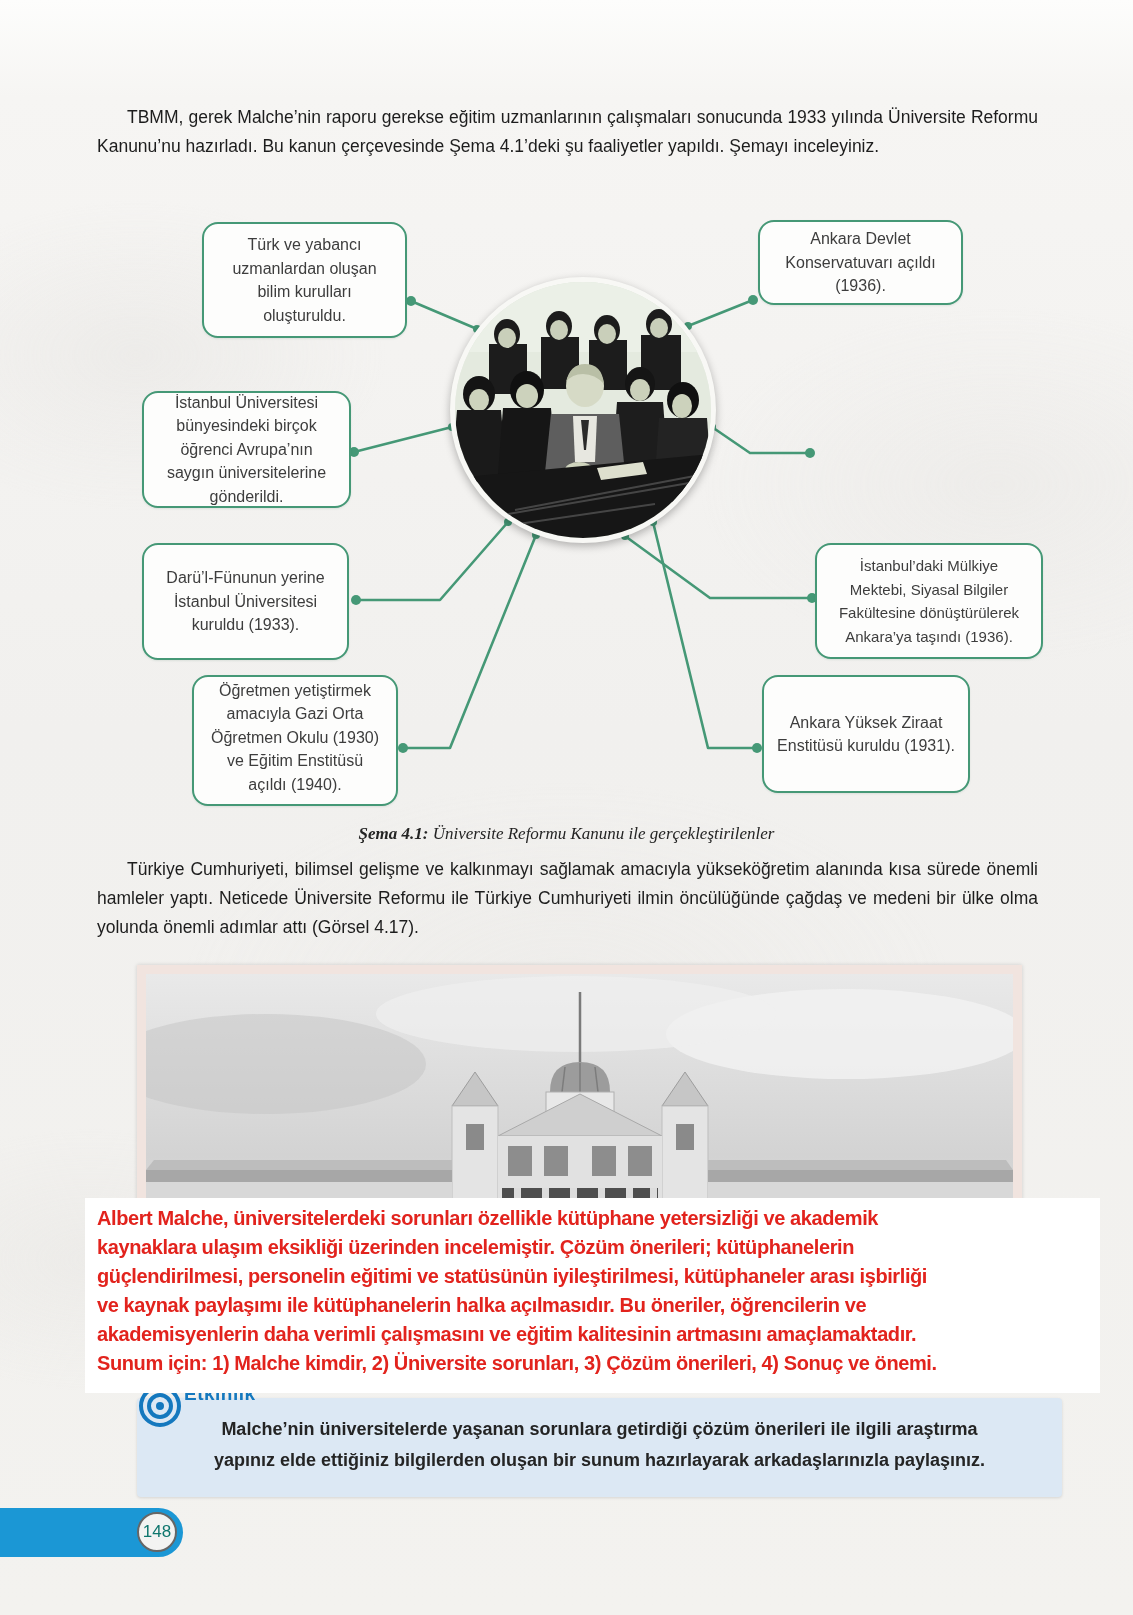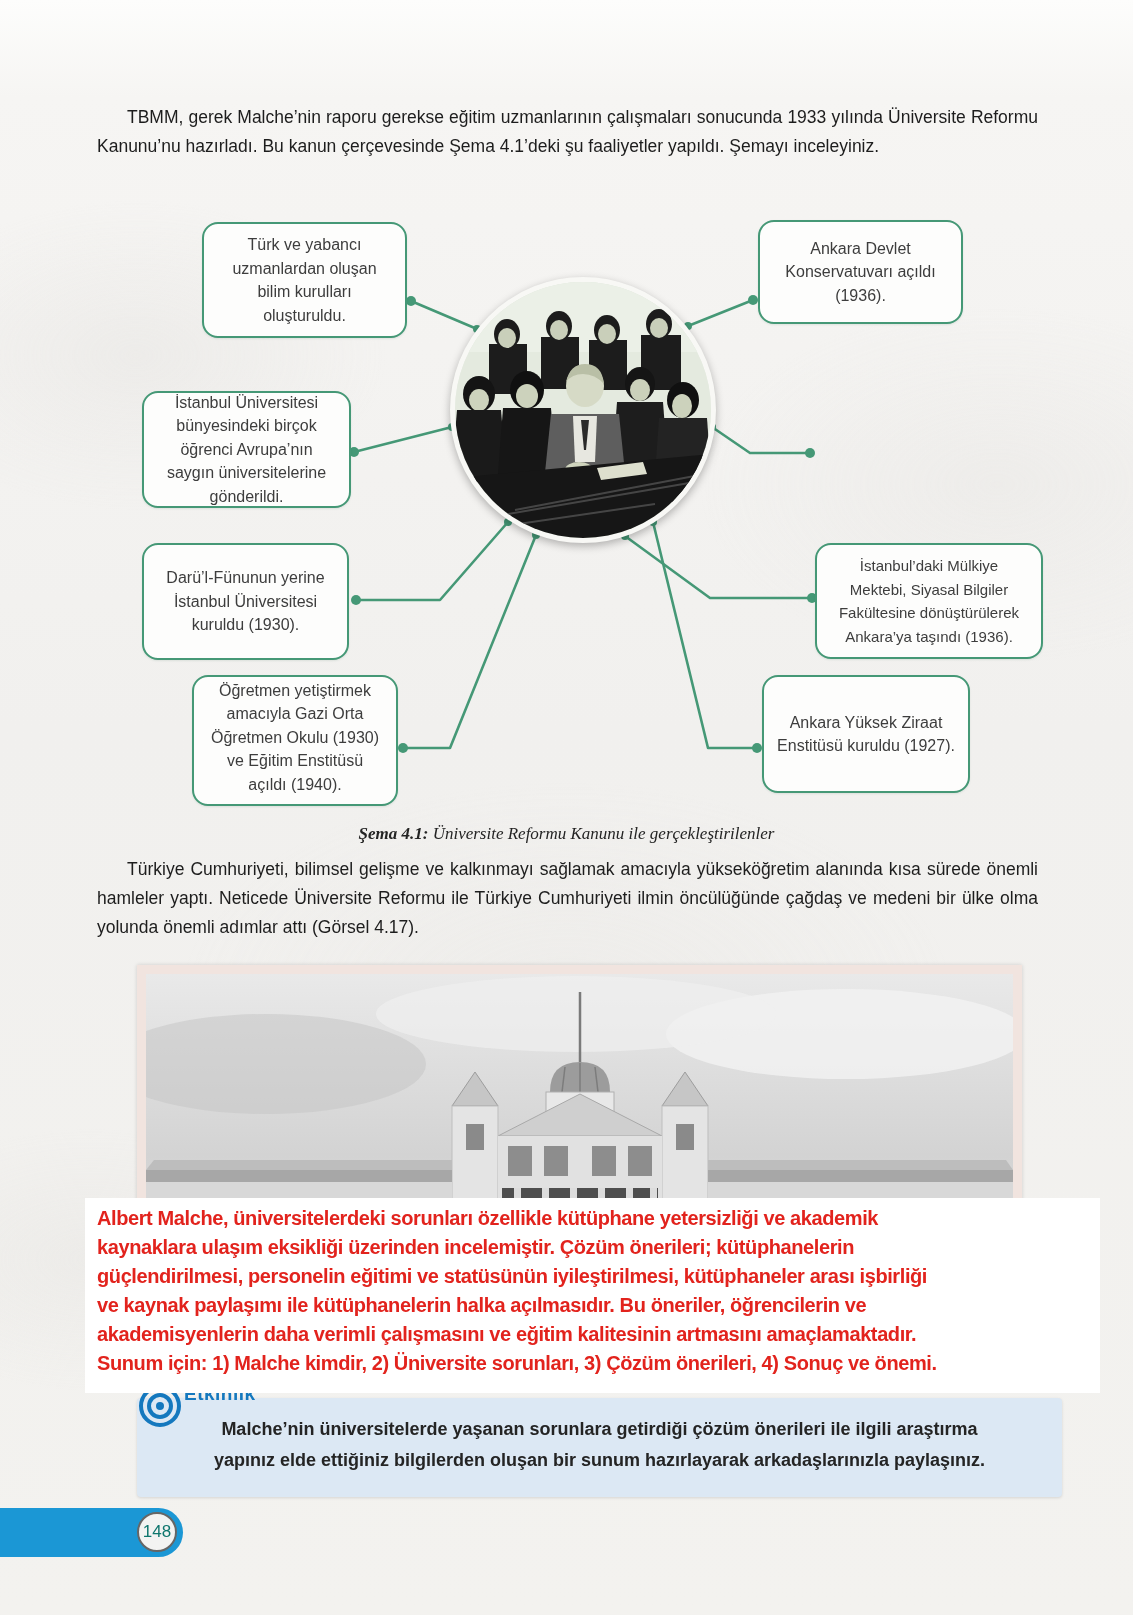--- a/index.html
+++ b/index.html
@@ -85,33 +85,33 @@
     </g>
   </svg>
 
   <div class="dbox" style="left:202px;top:222px;width:205px;height:116px;">
       <span>Türk ve yabancı uzmanlardan oluşan bilim kurulları oluşturuldu.</span>
     </div>
   <div class="dbox" style="left:142px;top:391px;width:209px;height:117px;">
       <span>İstanbul Üniversitesi bünyesindeki birçok öğrenci Avrupa’nın saygın üniversitelerine gönderildi.</span>
     </div>
   <div class="dbox" style="left:142px;top:543px;width:207px;height:117px;">
-      <span>Darü’l-Fünunun yerine İstanbul Üniversitesi kuruldu (1930).</span>
+      <span>Darü’l-Fünunun yerine İstanbul Üniversitesi kuruldu (1933).</span>
     </div>
   <div class="dbox" style="left:192px;top:675px;width:206px;height:131px;align-items:flex-end;">
       <span>Öğretmen yetiştirmek amacıyla Gazi Orta Öğretmen Okulu (1930) ve Eğitim Enstitüsü açıldı (1940).</span>
     </div>
-  <div class="dbox" style="left:758px;top:220px;width:205px;height:104px;">
+  <div class="dbox" style="left:758px;top:220px;width:205px;height:85px;">
       <span>Ankara Devlet Konservatuvarı açıldı (1936).</span>
     </div>
   <div class="dbox" style="left:815px;top:543px;width:228px;height:116px;font-size:15px;">
       <span>İstanbul’daki Mülkiye Mektebi, Siyasal Bilgiler Fakültesine dönüştürülerek Ankara’ya taşındı (1936).</span>
     </div>
   <div class="dbox" style="left:762px;top:675px;width:208px;height:118px;">
-      <span>Ankara Yüksek Ziraat Enstitüsü kuruldu (1927).</span>
+      <span>Ankara Yüksek Ziraat Enstitüsü kuruldu (1931).</span>
     </div>
 
   <div class="circle-photo">
     <svg width="256" height="256" viewBox="0 0 256 256" xmlns="http://www.w3.org/2000/svg">
       <rect width="256" height="256" fill="#e4eadf"></rect>
       <rect y="0" width="256" height="70" fill="#ebf0e7"></rect>
 
       <g fill="#1c1c1c">
         <ellipse cx="52" cy="52" rx="13" ry="15"></ellipse>
           <rect x="34" y="62" width="38" height="50"></rect>

